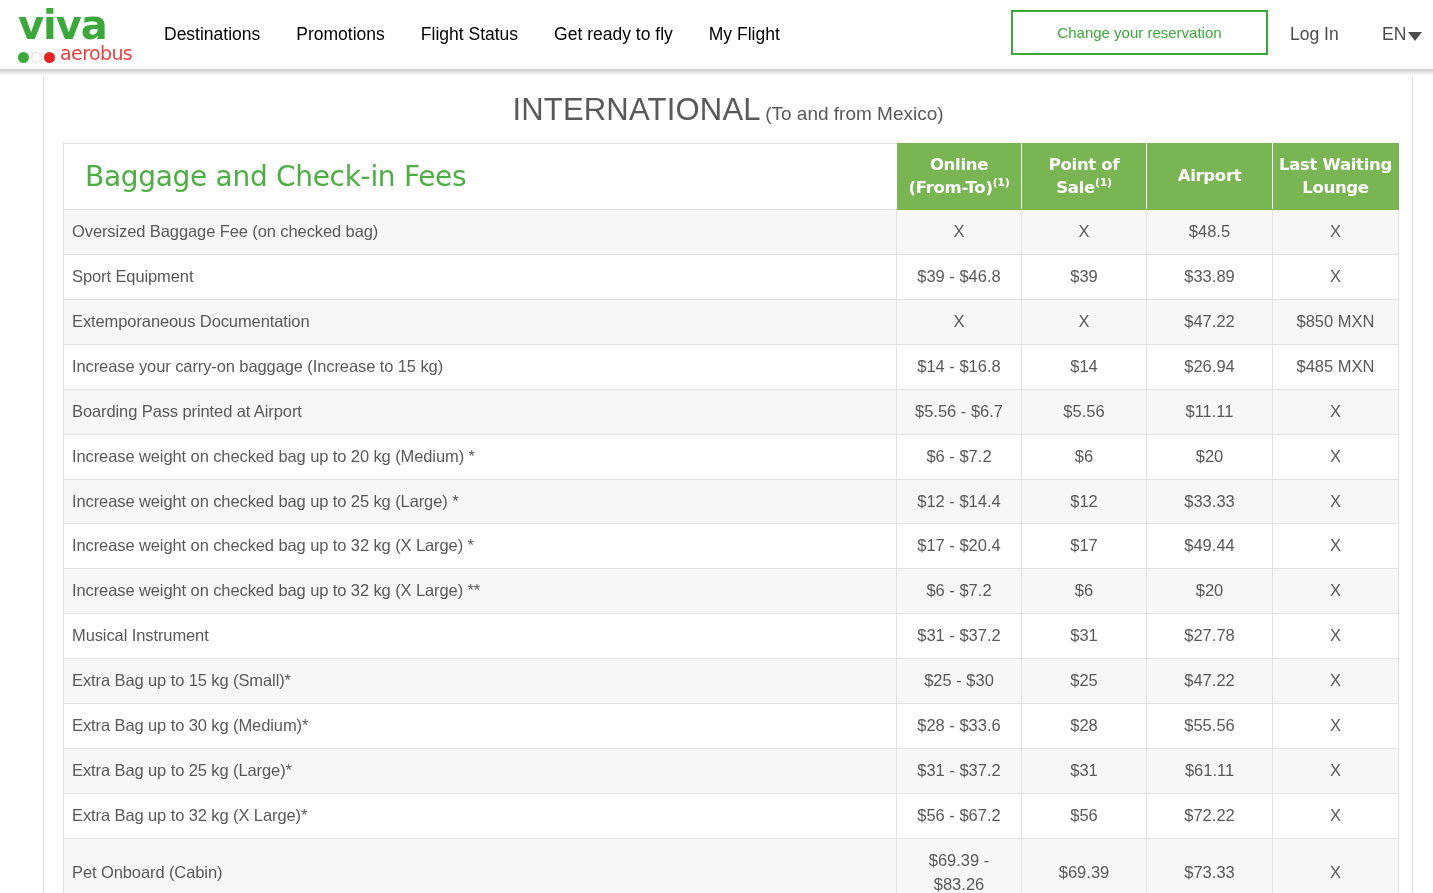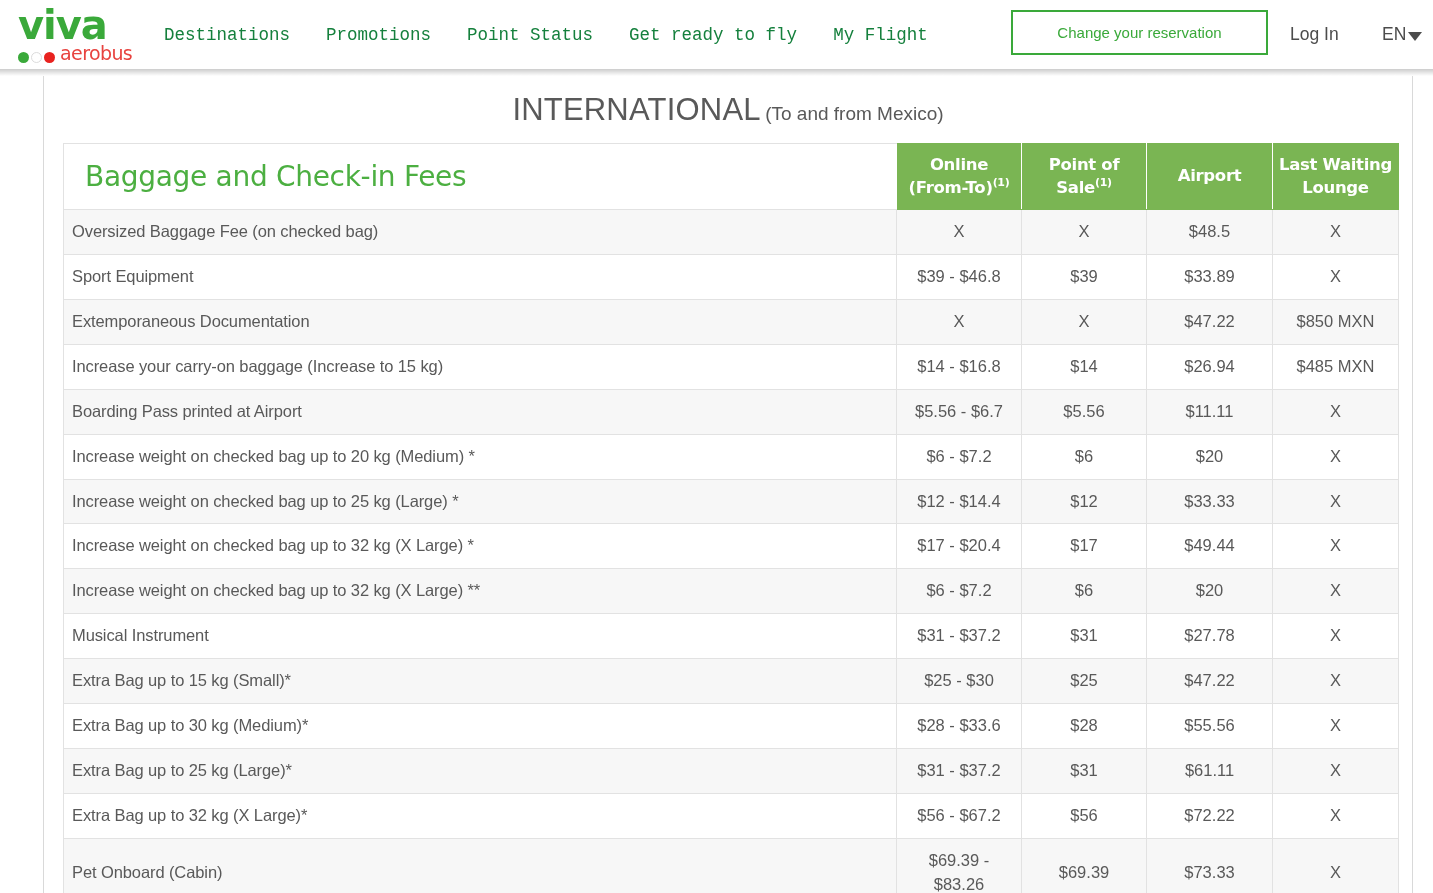--- a/index.html
+++ b/index.html
@@ -70,25 +70,24 @@
     position: absolute;
     left: 164px;
     top: 0;
     height: 69px;
     display: flex;
     align-items: center;
     gap: 0px;
   }
   .nav-item {
     font-size: 17.5px;
-    color: #15803d;
+    color: #000000;
     padding: 0 18px;
     cursor: pointer;
     white-space: nowrap;
-    font-family: Liberation Mono, monospace;
   }
   .nav-item:first-child { padding-left: 0; }
 
   .btn-change {
     position: absolute;
     left: 1011px;
     top: 10px;
     width: 257px;
     height: 45px;
     border: 2px solid #3aa93a;
@@ -255,21 +254,21 @@
       <span class="logo-dot dot-green"></span>
       <span class="logo-dot dot-white"></span>
       <span class="logo-dot dot-red"></span>
       <span class="logo-aerobus">aerobus</span>
     </div>
   </div>
 
   <nav class="nav">
     <div class="nav-item">Destinations</div>
     <div class="nav-item">Promotions</div>
-    <div class="nav-item">Point Status</div>
+    <div class="nav-item">Flight Status</div>
     <div class="nav-item">Get ready to fly</div>
     <div class="nav-item">My Flight</div>
   </nav>
 
   <button class="btn-change">Change your reservation</button>
 
   <div class="login">Log In</div>
 
   <div class="lang">
     <span>EN</span>

